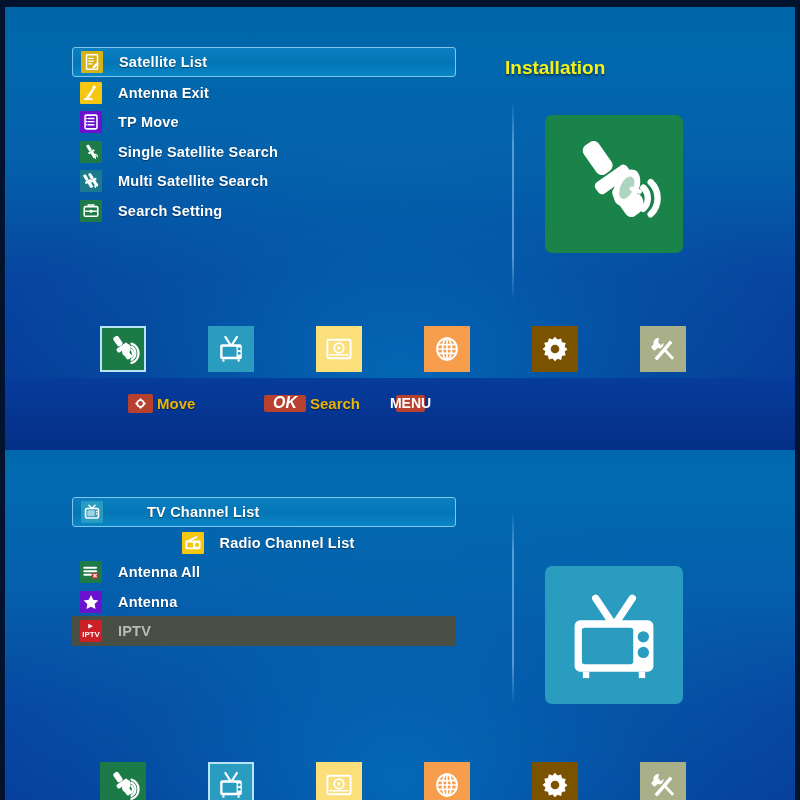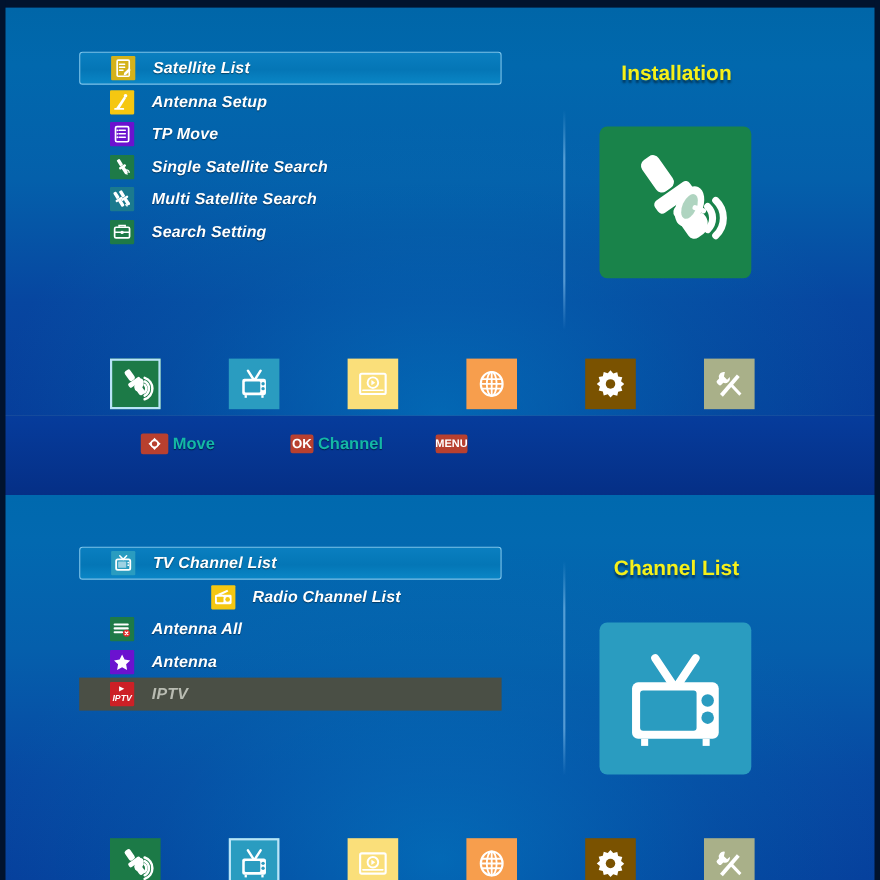--- a/index.html
+++ b/index.html
@@ -42,21 +42,21 @@
   
   .v-div{
     position:absolute;width:2px;
     background:linear-gradient(180deg,rgba(140,200,240,0) 0%,rgba(150,205,245,.55) 22%,rgba(150,205,245,.55) 78%,rgba(140,200,240,0) 100%);
   }
 
   
   .menu{position:absolute;}
   .menu-row{
     position:relative;display:flex;align-items:center;
-    height:30px;padding-left:28px;box-sizing:border-box;font-style:italic;
+    height:30px;padding-left:8px;box-sizing:border-box;
   }
   .menu-row.selected{
     background:linear-gradient(180deg,#0a7fc0 0%,#0476b6 55%,#0a86c6 100%);
     border:1px solid #7ec6ec;
     border-radius:3px;
   }
   .menu-row.disabled{
     background:#4a4f45;
   }
   .ico{
@@ -68,21 +68,21 @@
   .menu-label{
     color:#ffffff;font-size:14.5px;font-weight:bold;
     letter-spacing:.2px;
     text-shadow:0 1px 1px rgba(0,0,0,.45);
     white-space:nowrap;
   }
   .menu-row.disabled .menu-label{color:#b9bcb2;text-shadow:none;}
 
   
   .hero-title{
-    position:absolute;text-align:center;width:220px;
+    position:absolute;text-align:left;width:220px;
     color:#f5f01a;font-size:19px;font-weight:bold;
     text-shadow:0 2px 2px rgba(0,0,0,.45);
     white-space:nowrap;
   }
   .hero-box{position:absolute;width:138px;height:138px;border-radius:7px;
     display:flex;align-items:center;justify-content:center;}
 
   
   .iconbar{position:absolute;left:0;width:800px;height:54px;}
   .barico{
@@ -94,25 +94,25 @@
   .barico svg{display:block;}
 
   
   .hint{position:absolute;display:flex;align-items:center;height:22px;}
   .keycap{
     background:#b8402f;color:#ffffff;
     display:flex;align-items:center;justify-content:center;
     border-radius:2px;margin-right:4px;
     font-weight:bold;
   }
-  .keycap.ok{width:21px;height:17px;font-size:12px;}
-  .keycap.menu{width:29px;height:17px;font-size:10px;}
+  .keycap.ok{width:42px;height:17px;font-size:16px;font-style:italic;}
+  .keycap.menu{width:29px;height:17px;font-size:14px;}
   .keycap.dpad{width:25px;height:19px;}
   .hint-label{
-    color:#14b8a6;font-size:15px;font-weight:bold;
+    color:#eab308;font-size:15px;font-weight:bold;
     text-shadow:0 1px 1px rgba(0,0,0,.5);white-space:nowrap;
   }
 </style>
 </head>
 <body>
 
 <div class="screen">
 
   <div class="panel" id="panel1">
     <div class="bg-top"></div>
@@ -137,21 +137,21 @@
         <div class="menu-row" style="margin-bottom: 0px; height: 30px; margin-top: 0px; position: absolute; left: 0px; right: 0px; top: 29.6px;">
           <span class="ico">
             <span style="display:block;width:22px;height:22px;background:#f5c711;border-radius:1px;">
               <svg width="22" height="22" viewBox="0 0 24 24">
                 <path d="M6.2 17.6L14 6.2l1.9 1.6-6.6 10.6z" fill="#ffffff"></path>
                 <path d="M5 18.6h8.2" stroke="#ffffff" stroke-width="1.8" stroke-linecap="round"></path>
                 <circle cx="15.4" cy="5.6" r="1.8" fill="#ffffff"></circle>
               </svg>
             </span>
           </span>
-          <span class="menu-label">Antenna Setup</span>
+          <span class="menu-label">Antenna Exit</span>
         </div>
         <div class="menu-row" style="margin-bottom: 0px; height: 30px; margin-top: 0px; position: absolute; left: 0px; right: 0px; top: 59.2px;">
           <span class="ico">
             <span style="display:block;width:22px;height:22px;background:#6b12cf;border-radius:1px;">
               <svg width="22" height="22" viewBox="0 0 24 24">
                 <rect x="5.5" y="4.5" width="13" height="15" rx="1.4" fill="none" stroke="#ffffff" stroke-width="1.7"></rect>
                 <path d="M9 8.2h6.2M9 11.6h6.2M9 15h6.2" stroke="#ffffff" stroke-width="1.5" stroke-linecap="round"></path>
                 <circle cx="7.3" cy="8.2" r=".9" fill="#ffffff"></circle>
                 <circle cx="7.3" cy="11.6" r=".9" fill="#ffffff"></circle>
                 <circle cx="7.3" cy="15" r=".9" fill="#ffffff"></circle>
@@ -287,37 +287,37 @@
             <path d="M4.6 10L8.6 6.6v6.8zM19.4 10l-4 3.4V6.6z" fill="#ffffff"></path>
             <circle cx="12" cy="10" r="5.4" fill="#ffffff"></circle>
             <circle cx="12" cy="10" r="3.2" fill="#b8402f"></circle>
             <path d="M12 2.6l2.6 3h-5.2zM12 17.4l-2.6-3h5.2z" fill="#ffffff"></path>
           </svg>
         </span>
         <span class="hint-label">Move</span>
       </div>
     <div class="hint" id="p1-h1" style="left:264px;top:392px;">
         <span class="keycap ok">OK</span>
-        <span class="hint-label">Channel</span>
+        <span class="hint-label">Search</span>
       </div>
     <div class="hint" id="p1-h2" style="left:396px;top:392px;">
         <span class="keycap menu">MENU</span>
         <span class="hint-label">Exit</span>
       </div>
 
     <div class="edge-l"></div>
     <div class="edge-r"></div>
   </div>
 
   <div class="panel" id="panel2">
     <div class="bg2-main"></div>
     <div class="v-div" style="left:512px;top:60px;height:195px;"></div>
 
     <div class="menu" id="p2-menu" style="left:72px;top:48px;width:384px;">
-        <div class="menu-row selected" style="margin-bottom: 0px; height: 30px; margin-top: 0px; position: absolute; left: 0px; right: 0px; top: -1px;">
+        <div class="menu-row selected" style="margin-bottom: 0px; height: 30px; margin-top: 0px; position: absolute; left: 0px; right: 0px; top: -1px; gap: 28px;">
           <span class="ico">
             <span style="display:block;width:22px;height:22px;background:#2a9cc0;border-radius:1px;">
               <svg width="22" height="22" viewBox="0 0 24 24">
                 <path d="M8.6 4.6L12 8.2 15.4 4.6" stroke="#ffffff" stroke-width="1.5" fill="none" stroke-linecap="round"></path>
                 <rect x="5" y="8.2" width="14" height="10.4" rx="1.6" fill="none" stroke="#ffffff" stroke-width="1.8"></rect>
                 <rect x="7" y="10.2" width="8" height="6.4" rx=".7" fill="#ffffff" opacity=".55"></rect>
                 <circle cx="17" cy="11.4" r=".9" fill="#ffffff"></circle>
                 <circle cx="17" cy="14" r=".9" fill="#ffffff"></circle>
               </svg>
             </span>
@@ -365,21 +365,20 @@
               <svg width="22" height="22" viewBox="0 0 24 24">
                 <path d="M9 4.2l5.2 2.6L9 9.4z" fill="#ffffff"></path>
                 <text x="12" y="18.4" font-family="Liberation Sans, sans-serif" font-size="8.6" font-weight="bold" fill="#ffffff" text-anchor="middle">IPTV</text>
               </svg>
             </span>
           </span>
           <span class="menu-label">IPTV</span>
         </div>
       </div>
 
-    <div class="hero-title" style="left:505px;top:57px;">Channel List</div>
     <div class="hero-box" id="p2-hero" style="left: 545px; top: 116px; background: rgb(42, 156, 192);">
         <svg width="110" height="110" viewBox="0 0 120 120">
           <path d="M40 20L58 47M80 20L62 47" stroke="#ffffff" stroke-width="8" stroke-linecap="round" fill="none"></path>
           <rect x="17" y="44" width="86" height="56" rx="6" fill="#ffffff"></rect>
           <rect x="25" y="52" width="56" height="40" rx="3" fill="#2a9cc0"></rect>
           <circle cx="92" cy="62" r="6.2" fill="#2a9cc0"></circle>
           <circle cx="92" cy="79" r="6.2" fill="#2a9cc0"></circle>
           <rect x="26" y="100" width="7" height="7" fill="#ffffff"></rect>
           <rect x="87" y="100" width="7" height="7" fill="#ffffff"></rect>
         </svg>

